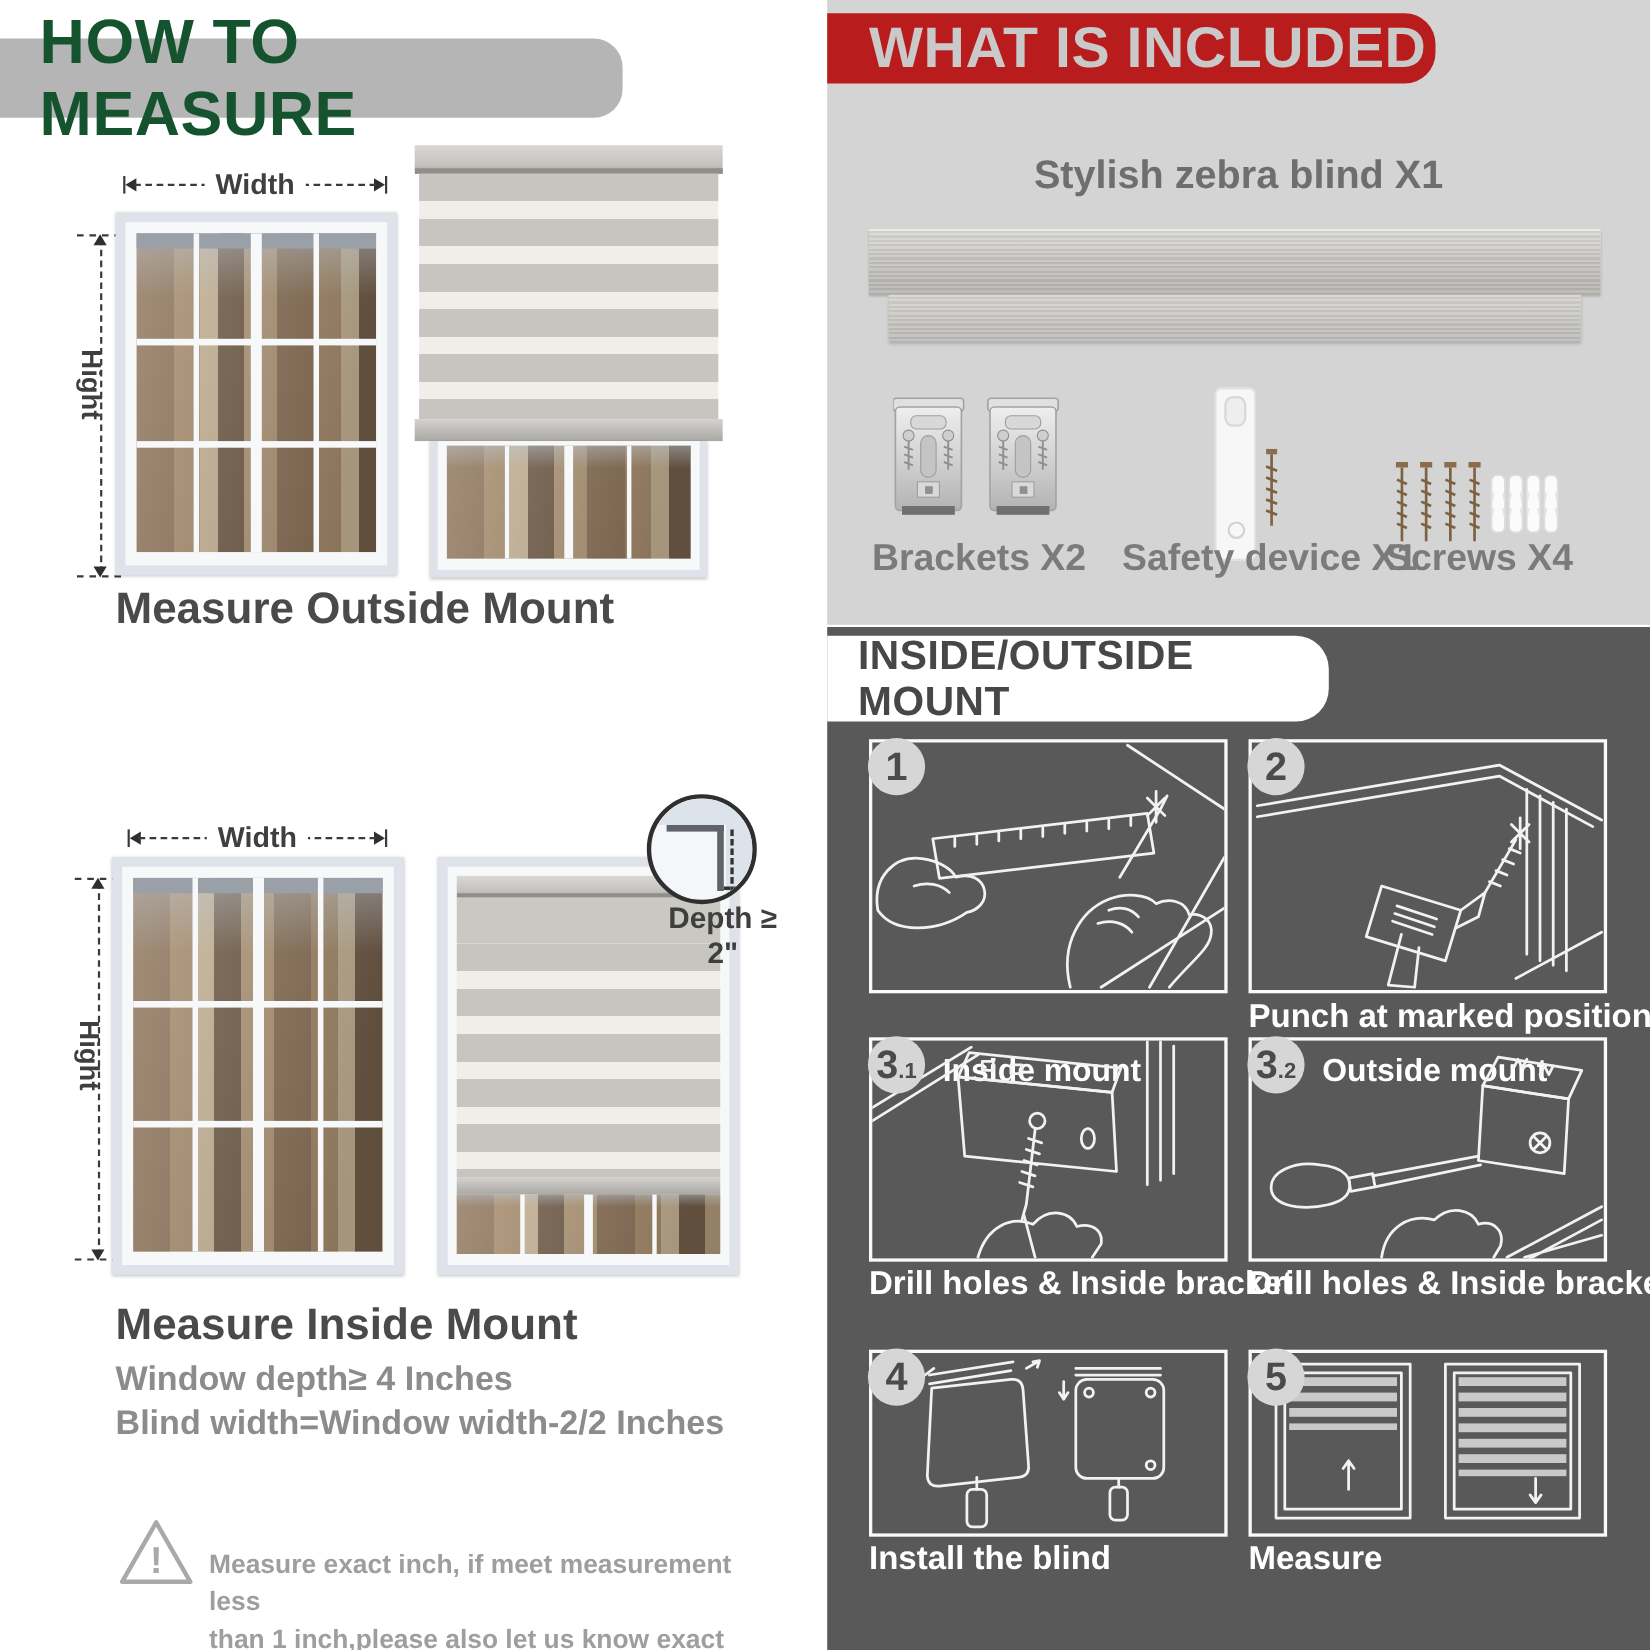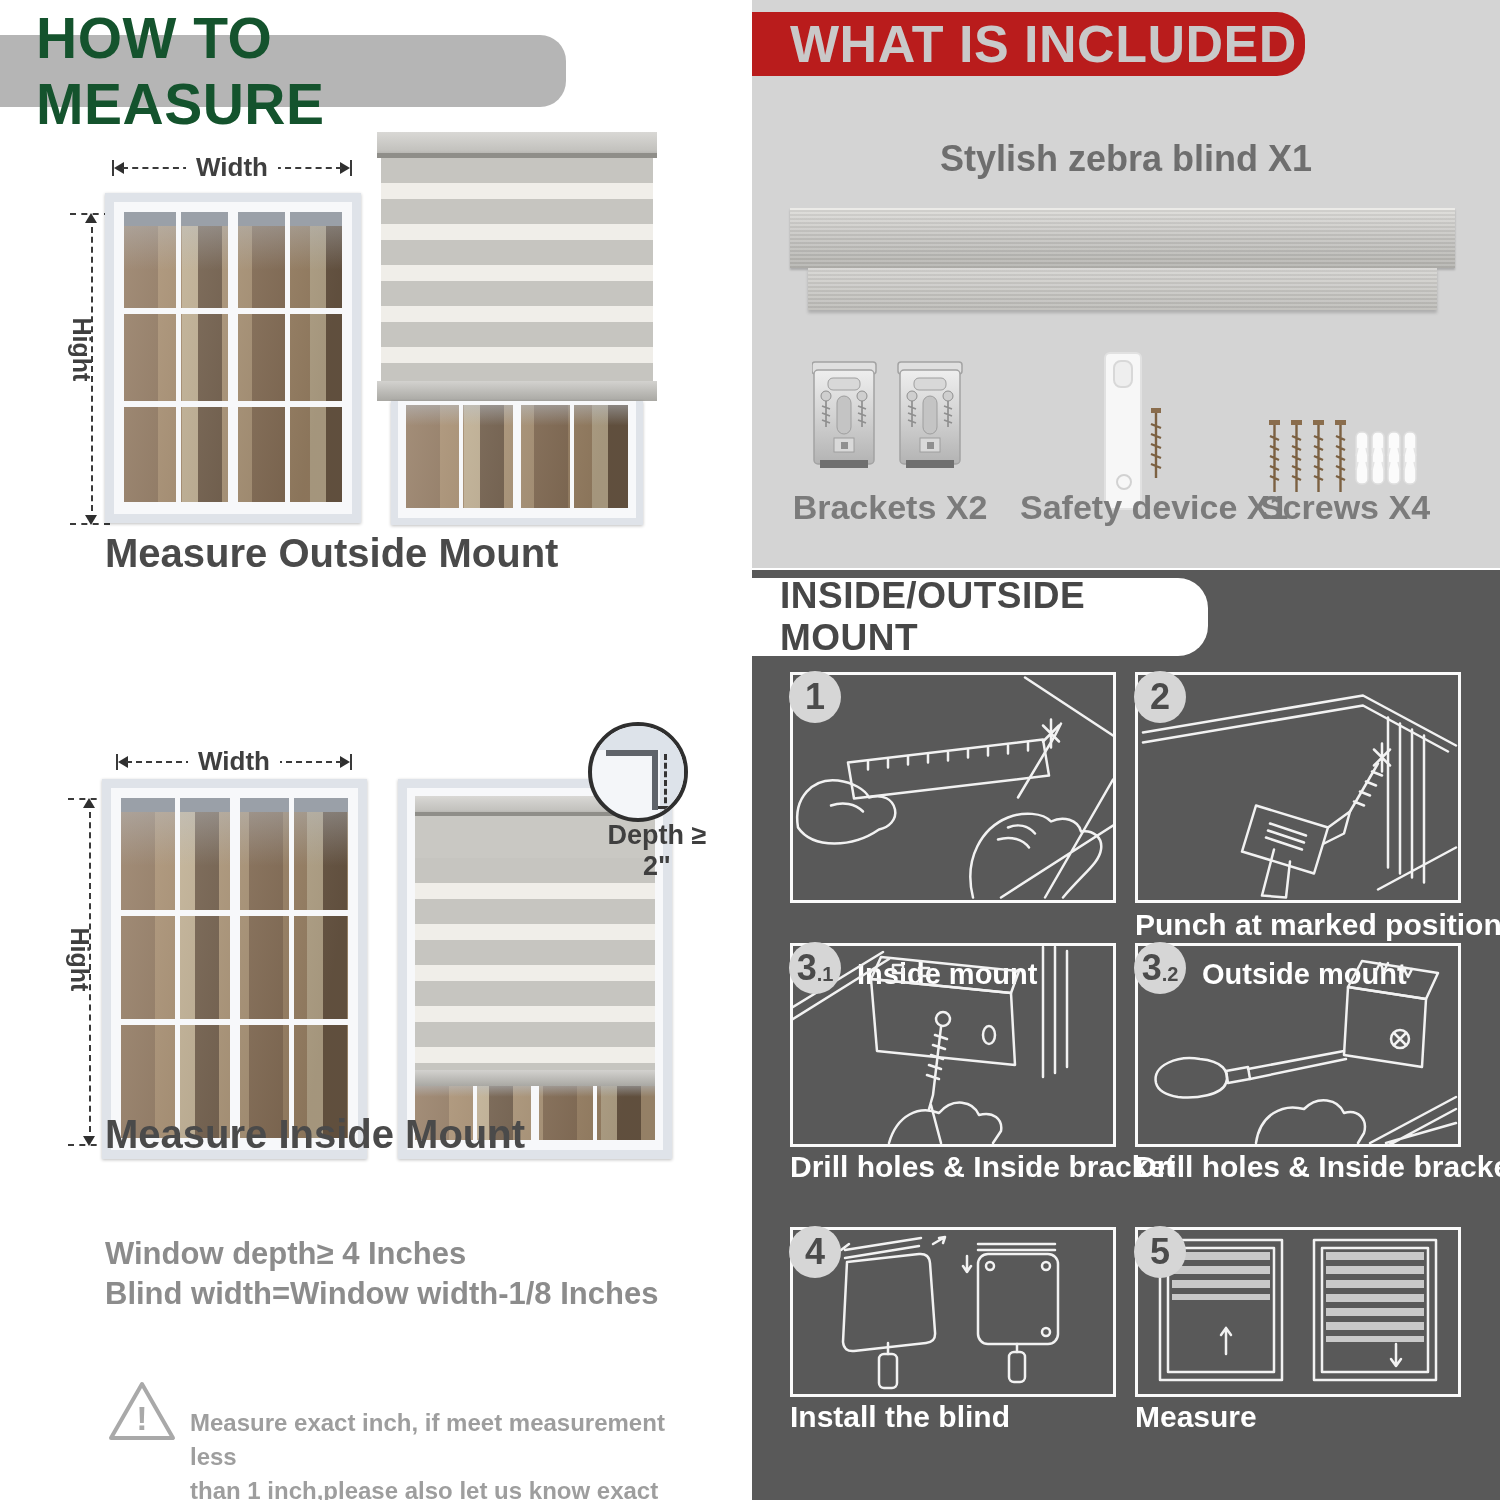--- a/index.html
+++ b/index.html
@@ -209,28 +209,28 @@
     <div class="abs" style="right:0;top:0;width:24px;bottom:0;background:#dde3ea;"></div>
     <div class="abs" style="left:14px;top:24px;width:52px;height:6px;background:#60646a;"></div>
     <div class="abs" style="left:60px;top:24px;width:6px;height:60px;background:#60646a;"></div>
     <div class="abs" style="left:72px;top:28px;height:58px;border-left:3px dashed #333;"></div>
     <div class="abs" style="left:66px;top:80px;width:24px;border-top:3px dashed #333;"></div>
   </div>
   <div class="abs depth-label" style="left:592px;top:820px;width:130px;text-align:center;">
     <span>Depth ≥ 2"</span>
   </div>
 
-  <div class="abs sec-title" style="left:105px;top:1112px;text-align:right;">
+  <div class="abs sec-title" style="left:105px;top:1182px;text-align:right;">
     <span>Measure Inside Mount</span>
   </div>
   <div class="abs sec-line" style="left:105px;top:1236px;">
     <span>Window depth≥ 4 Inches</span>
   </div>
   <div class="abs sec-line" style="left:105px;top:1276px;">
-    <span>Blind width=Window width-1/8 Inches</span>
+    <span>Blind width=Window width-2/2 Inches</span>
   </div>
 
   <div class="abs" style="left:106px;top:1378px;width:72px;height:68px;">
     <svg viewBox="0 0 72 68">
       <path d="M36,6 L67,60 L5,60 Z" fill="none" stroke="#a9a9a9" stroke-width="4" stroke-linejoin="round"></path>
       <text x="36" y="52" text-anchor="middle" font-family="Liberation Sans, sans-serif" font-size="34" font-weight="bold" fill="#a9a9a9">!</text>
     </svg>
   </div>
   <div class="abs warn-text" style="left:190px;top:1372px;width:500px;">
     <span>Measure exact inch, if meet measurement less

